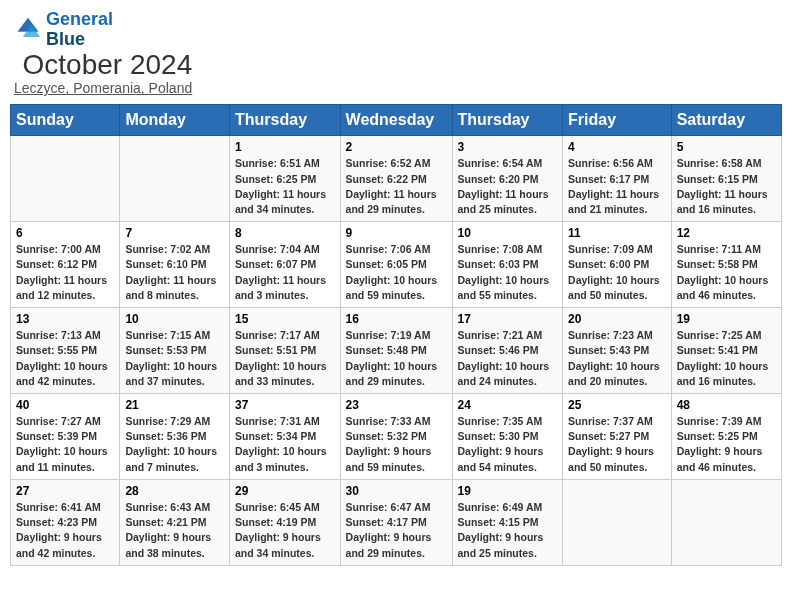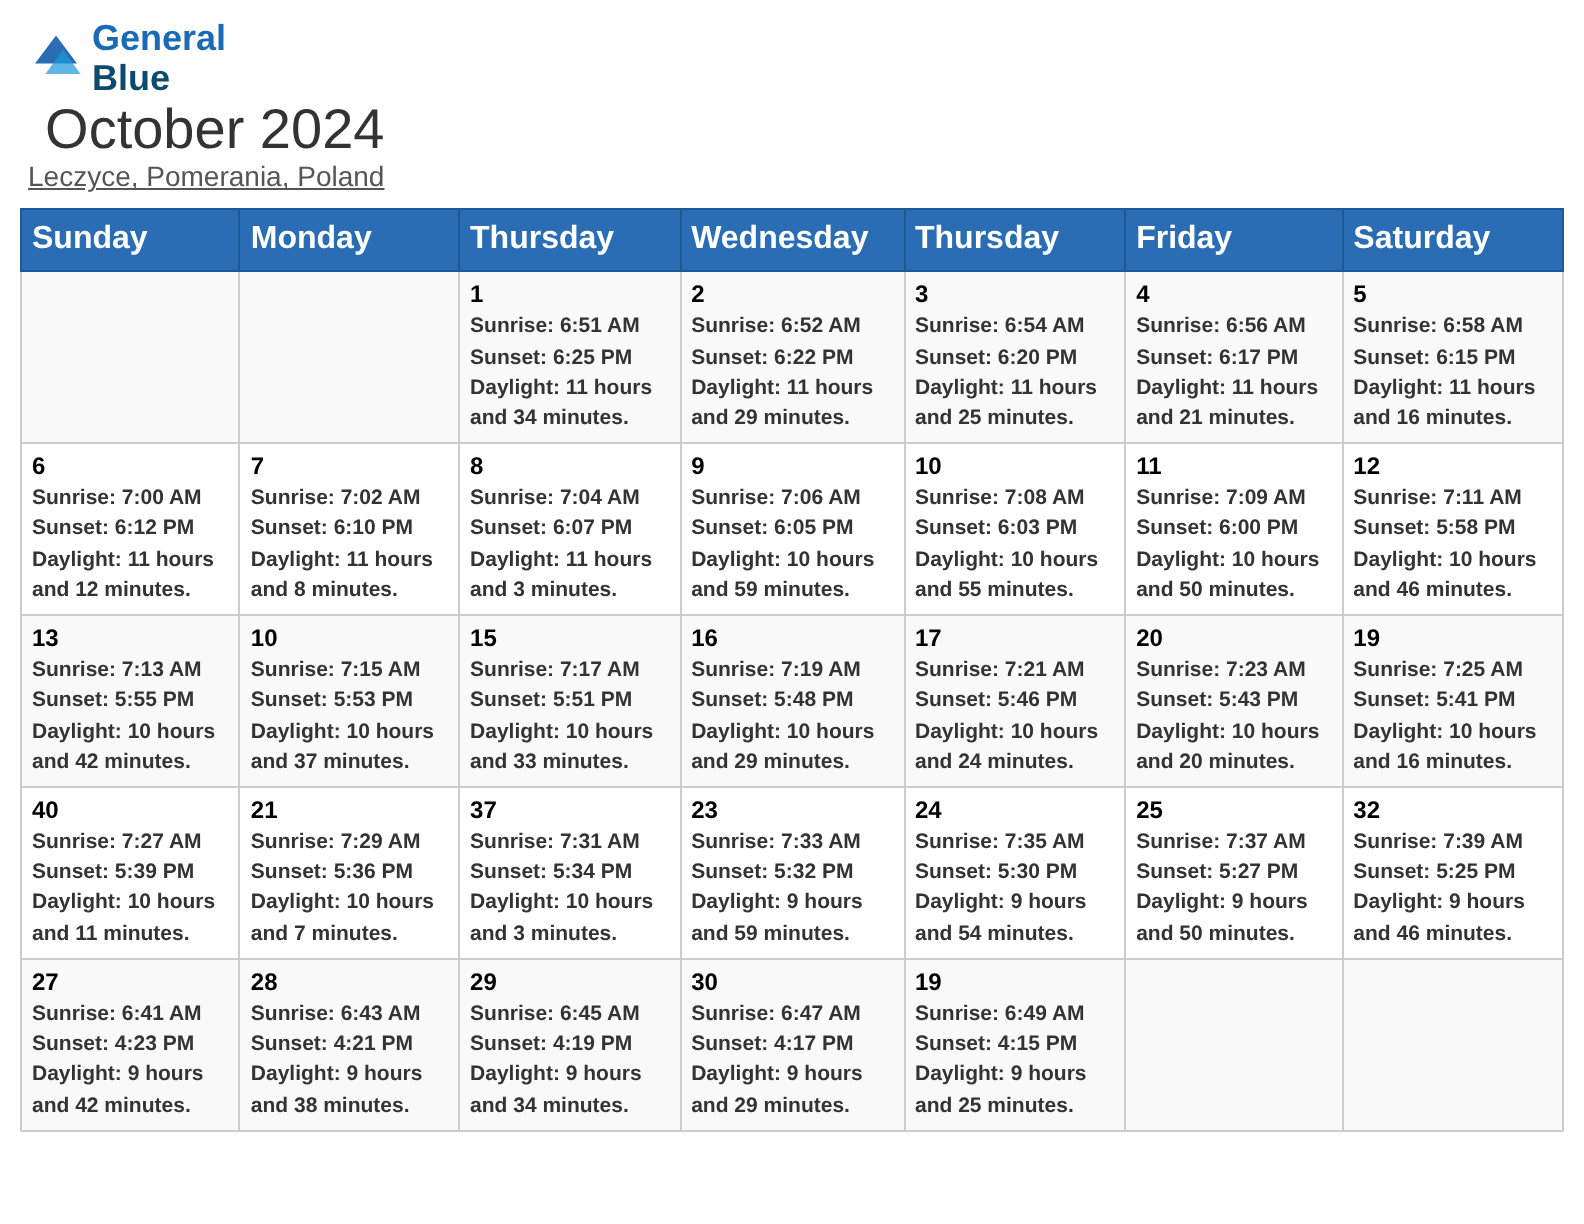--- a/index.html
+++ b/index.html
@@ -229,21 +229,21 @@
         </td>
         <td>
           <span class="day-num">24</span>
           <div class="day-info">Sunrise: 7:35 AM<br>Sunset: 5:30 PM<br>Daylight: 9 hours and 54 minutes.</div>
         </td>
         <td>
           <span class="day-num">25</span>
           <div class="day-info">Sunrise: 7:37 AM<br>Sunset: 5:27 PM<br>Daylight: 9 hours and 50 minutes.</div>
         </td>
         <td>
-          <span class="day-num">32</span>
+          <span class="day-num">48</span>
           <div class="day-info">Sunrise: 7:39 AM<br>Sunset: 5:25 PM<br>Daylight: 9 hours and 46 minutes.</div>
         </td>
       </tr>
       <tr>
         <td>
           <span class="day-num">27</span>
           <div class="day-info">Sunrise: 6:41 AM<br>Sunset: 4:23 PM<br>Daylight: 9 hours and 42 minutes.</div>
         </td>
         <td>
           <span class="day-num">28</span>

